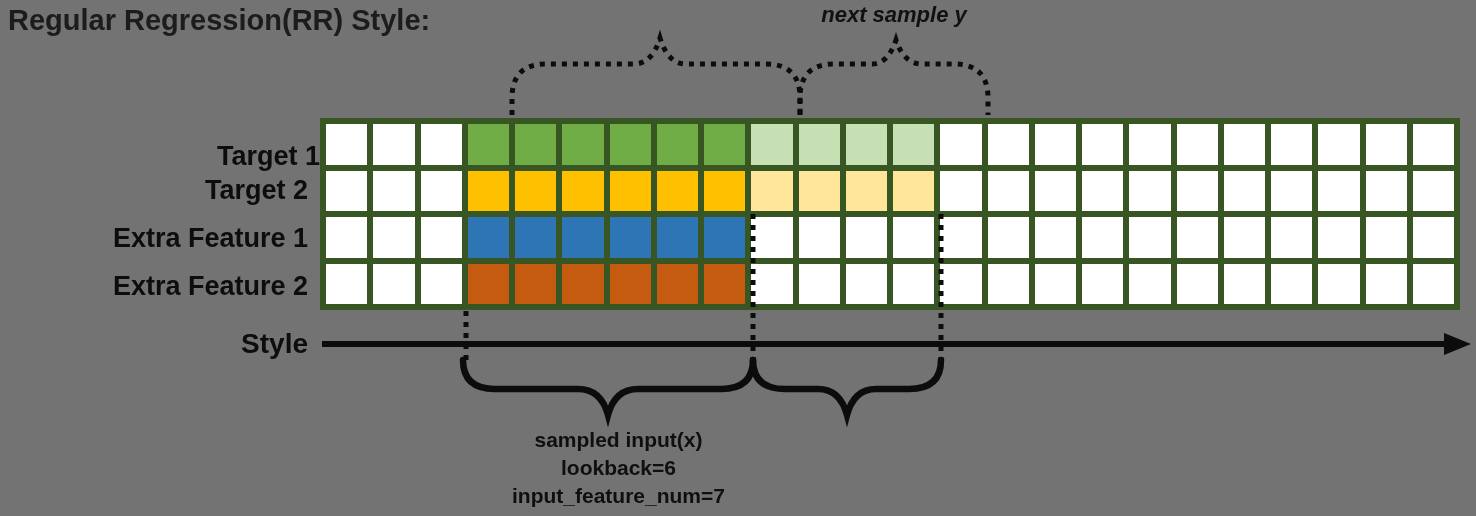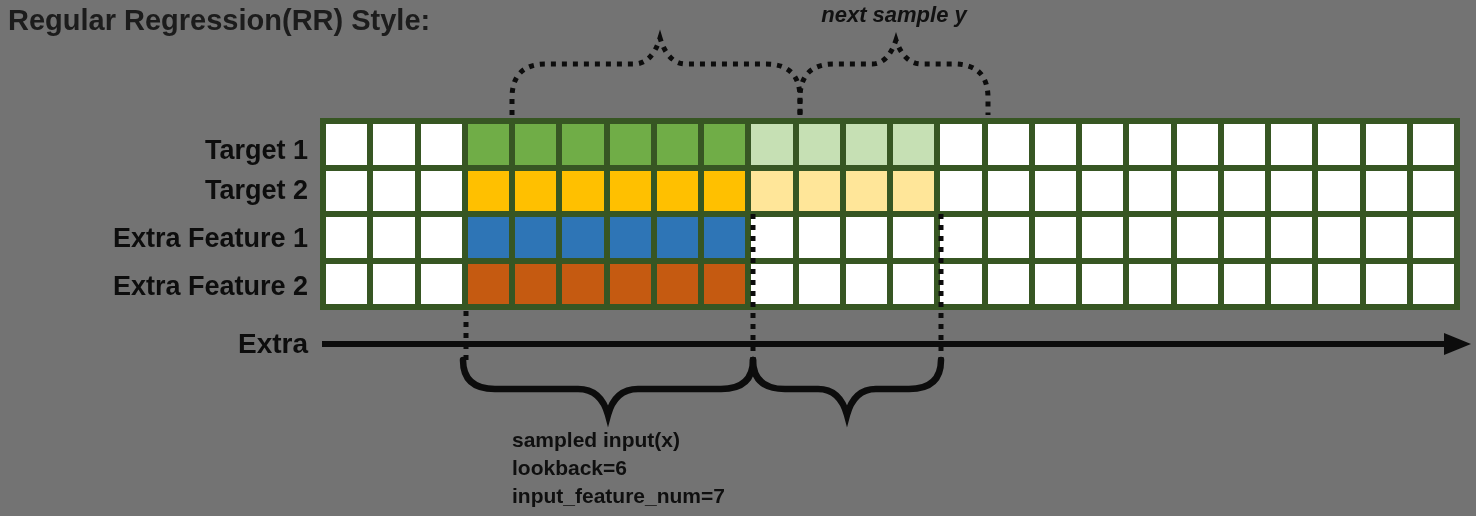--- a/index.html
+++ b/index.html
@@ -26,36 +26,36 @@
     font-size:28px;font-weight:bold;color:#0d0d0d;
   }
   #sample-grid{
     left:320px;top:118px;width:1140px;height:192px;
     box-sizing:border-box;padding:6px;
     display:grid;grid-template-columns:repeat(24,1fr);grid-template-rows:repeat(4,1fr);
     gap:6px;
   }
   .cell{background:#ffffff;}
   .note-block{
-    top:426px;font-size:21px;font-weight:600;line-height:28px;color:#0f0f0f;white-space:nowrap;
+    top:426px;font-size:21px;font-weight:600;line-height:28px;color:#0f0f0f;white-space:nowrap;text-align:center;
   }
   #input-note{left:512px;}
   #output-note{left:772px;}
   svg{display:block;}
 </style>
 </head>
 <body>
 
 <div id="canvas">
 
   <div class="abs" id="page-title">Regular Regression(RR) Style:</div>
 
   <div class="abs brace-label" id="label-next-y">next sample y</div>
 
-  <div class="abs row-label" style="top:133px;">Target 1</div>
+  <div class="abs row-label" style="top:139px;padding-left:12px;">Target 1</div>
   <div class="abs row-label" style="top:173px;">Target 2</div>
   <div class="abs row-label" style="top:221px;">Extra Feature 1</div>
   <div class="abs row-label" style="top:269px;">Extra Feature 2</div>
 
   <div class="abs" id="sample-grid" style="background: rgb(55, 86, 35);">
       <div class="cell"></div>
       <div class="cell"></div>
       <div class="cell"></div>
       <div class="cell" style="background: rgb(112, 173, 71);"></div>
       <div class="cell" style="background: rgb(112, 173, 71);"></div>
@@ -145,21 +145,21 @@
       <div class="cell"></div>
       <div class="cell"></div>
       <div class="cell"></div>
       <div class="cell"></div>
       <div class="cell"></div>
       <div class="cell"></div>
       <div class="cell"></div>
       <div class="cell"></div>
     </div>
 
-  <div class="abs" id="time-label">Extra</div>
+  <div class="abs" id="time-label">Style</div>
 
   <svg class="abs" style="left:0;top:0;" width="1476" height="516" viewBox="0 0 1476 516">
 
     <path d="M512,115 L512,98 Q512,64 546,64 L634,64 Q652,64 660,38 Q668,64 686,64 L766,64 Q800,64 800,98 L800,115" fill="none" stroke="#0c0c0c" stroke-width="5" stroke-dasharray="5 6"></path>
 
     <path d="M800,115 L800,98 Q800,64 834,64 L872,64 Q888,64 896,40 Q904,64 922,64 L954,64 Q988,64 988,98 L988,115" fill="none" stroke="#0c0c0c" stroke-width="5" stroke-dasharray="5 6"></path>
 
     <line x1="753" y1="214" x2="753" y2="360" stroke="#0c0c0c" stroke-width="5" stroke-dasharray="5 6"></line>
     <line x1="941" y1="214" x2="941" y2="360" stroke="#0c0c0c" stroke-width="5" stroke-dasharray="5 6"></line>
     <line x1="466" y1="311" x2="466" y2="360" stroke="#0c0c0c" stroke-width="5" stroke-dasharray="5 6"></line>

